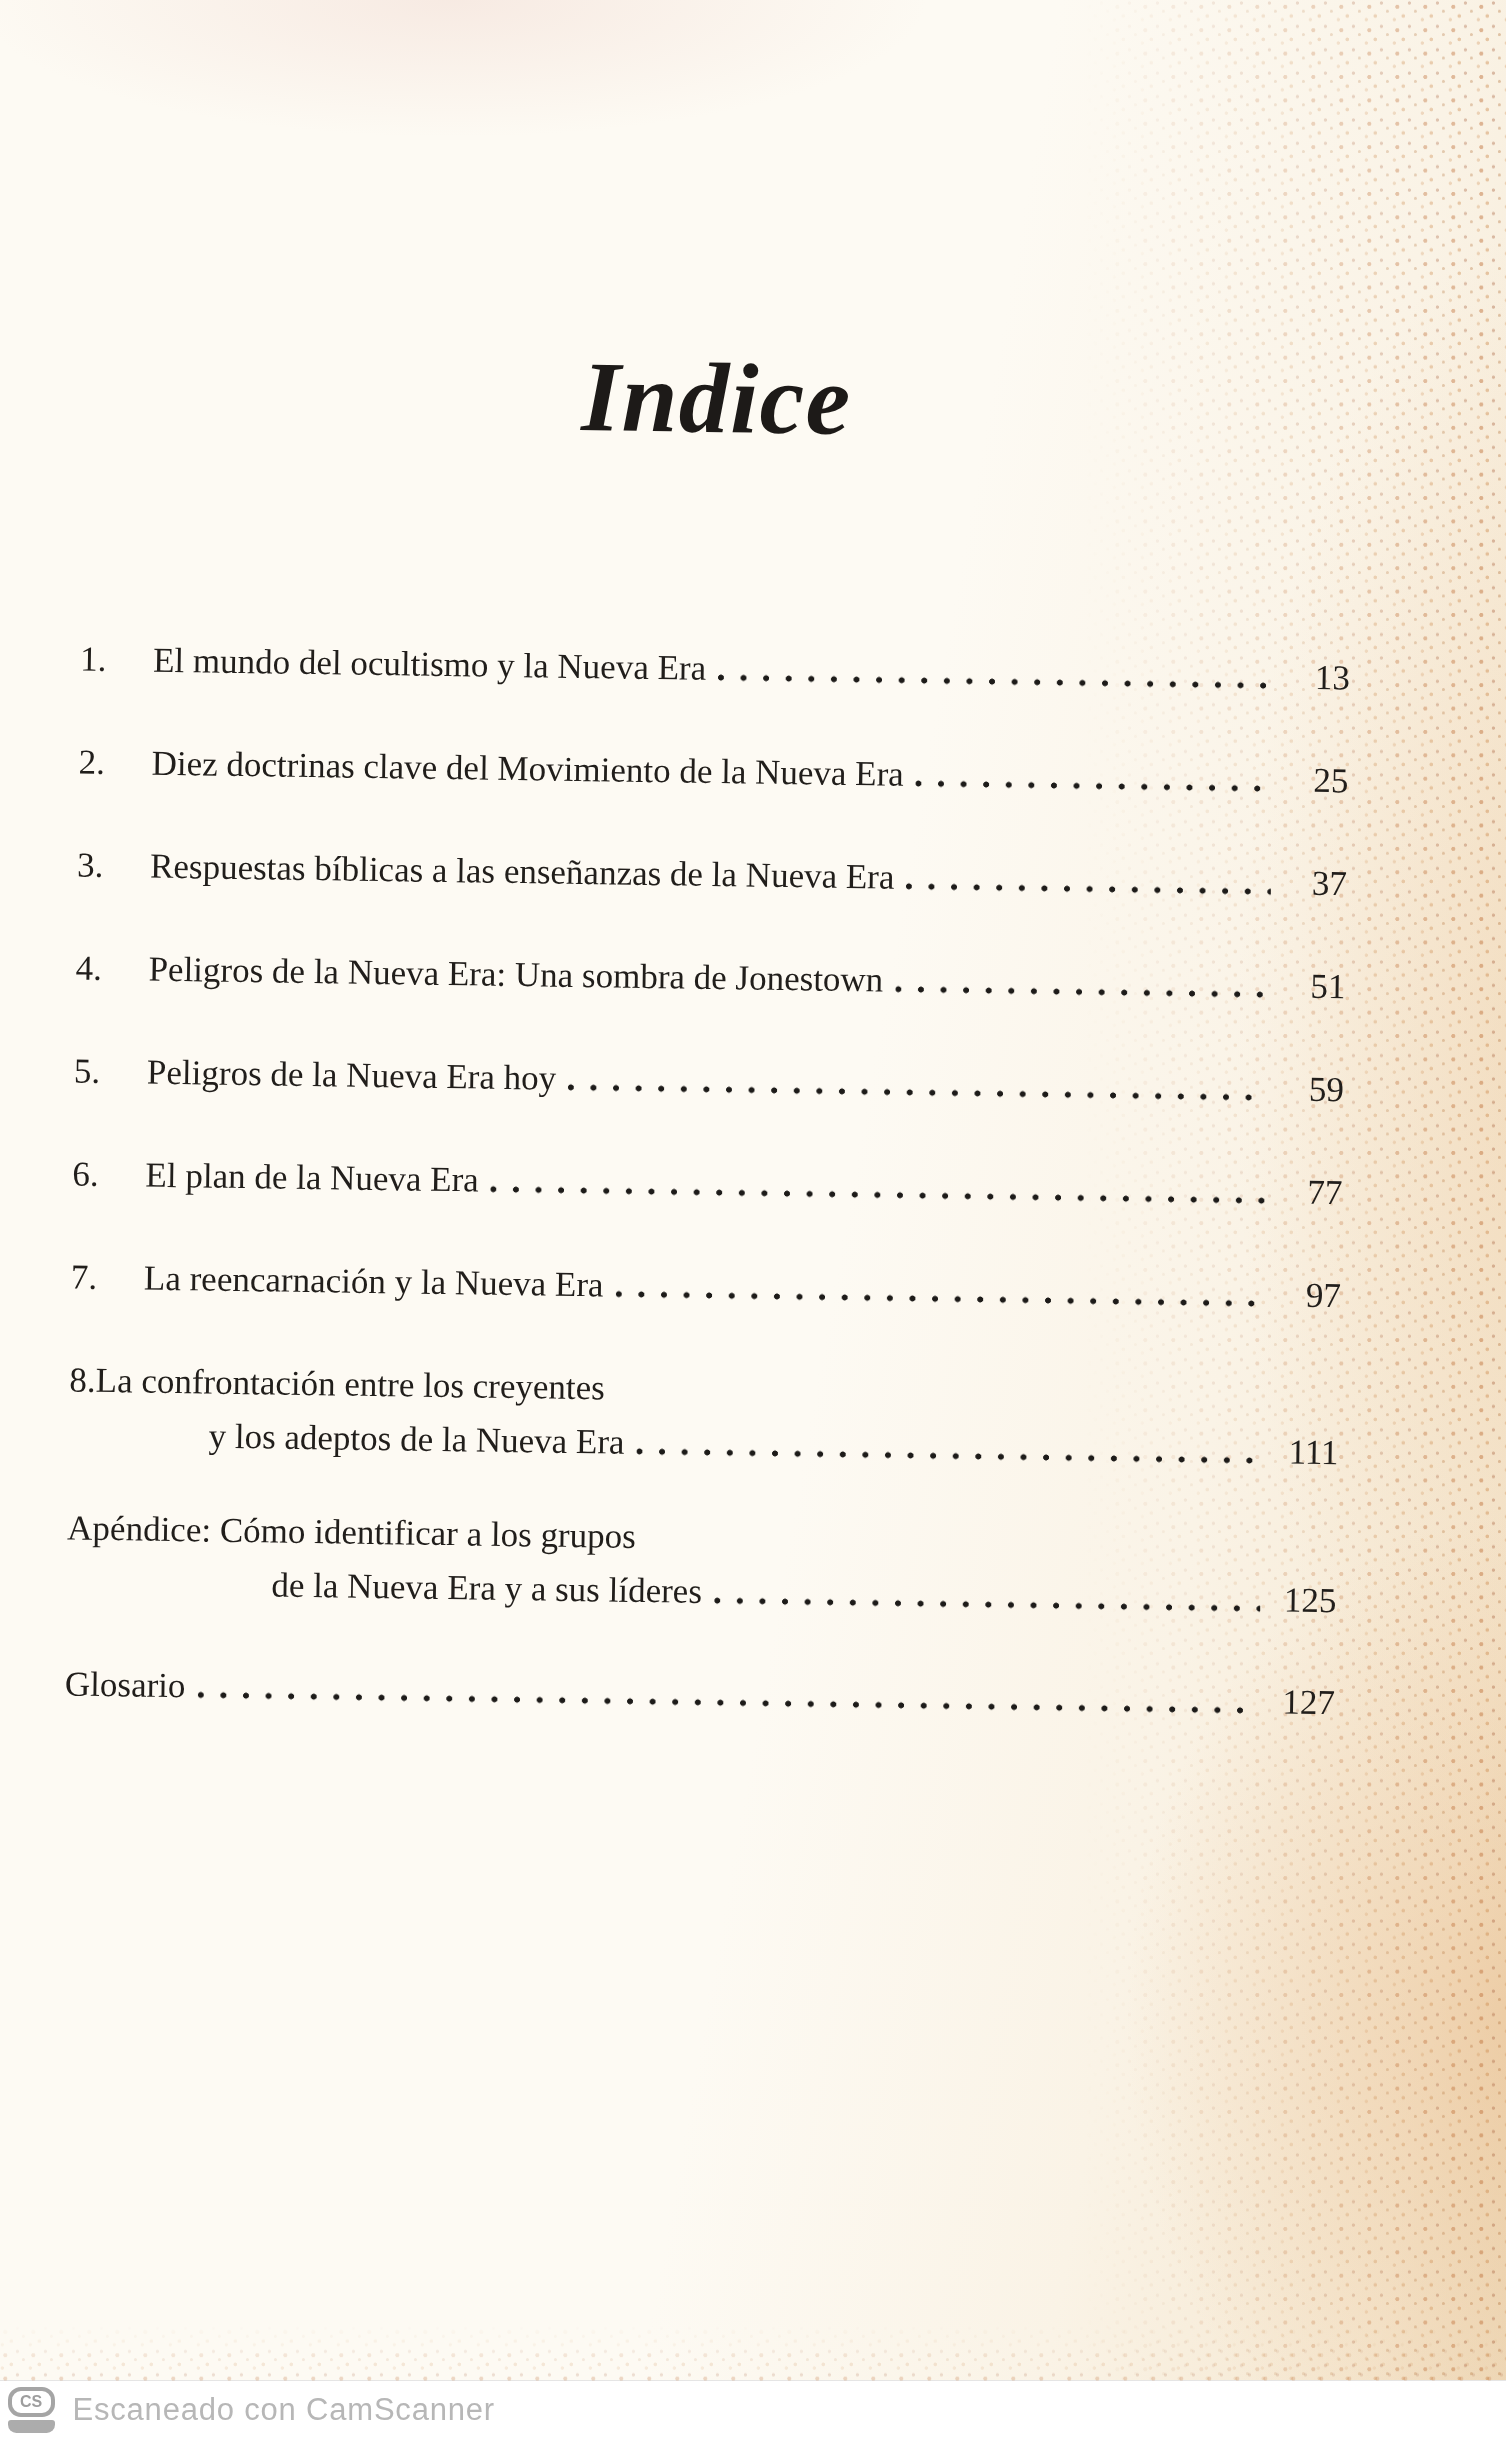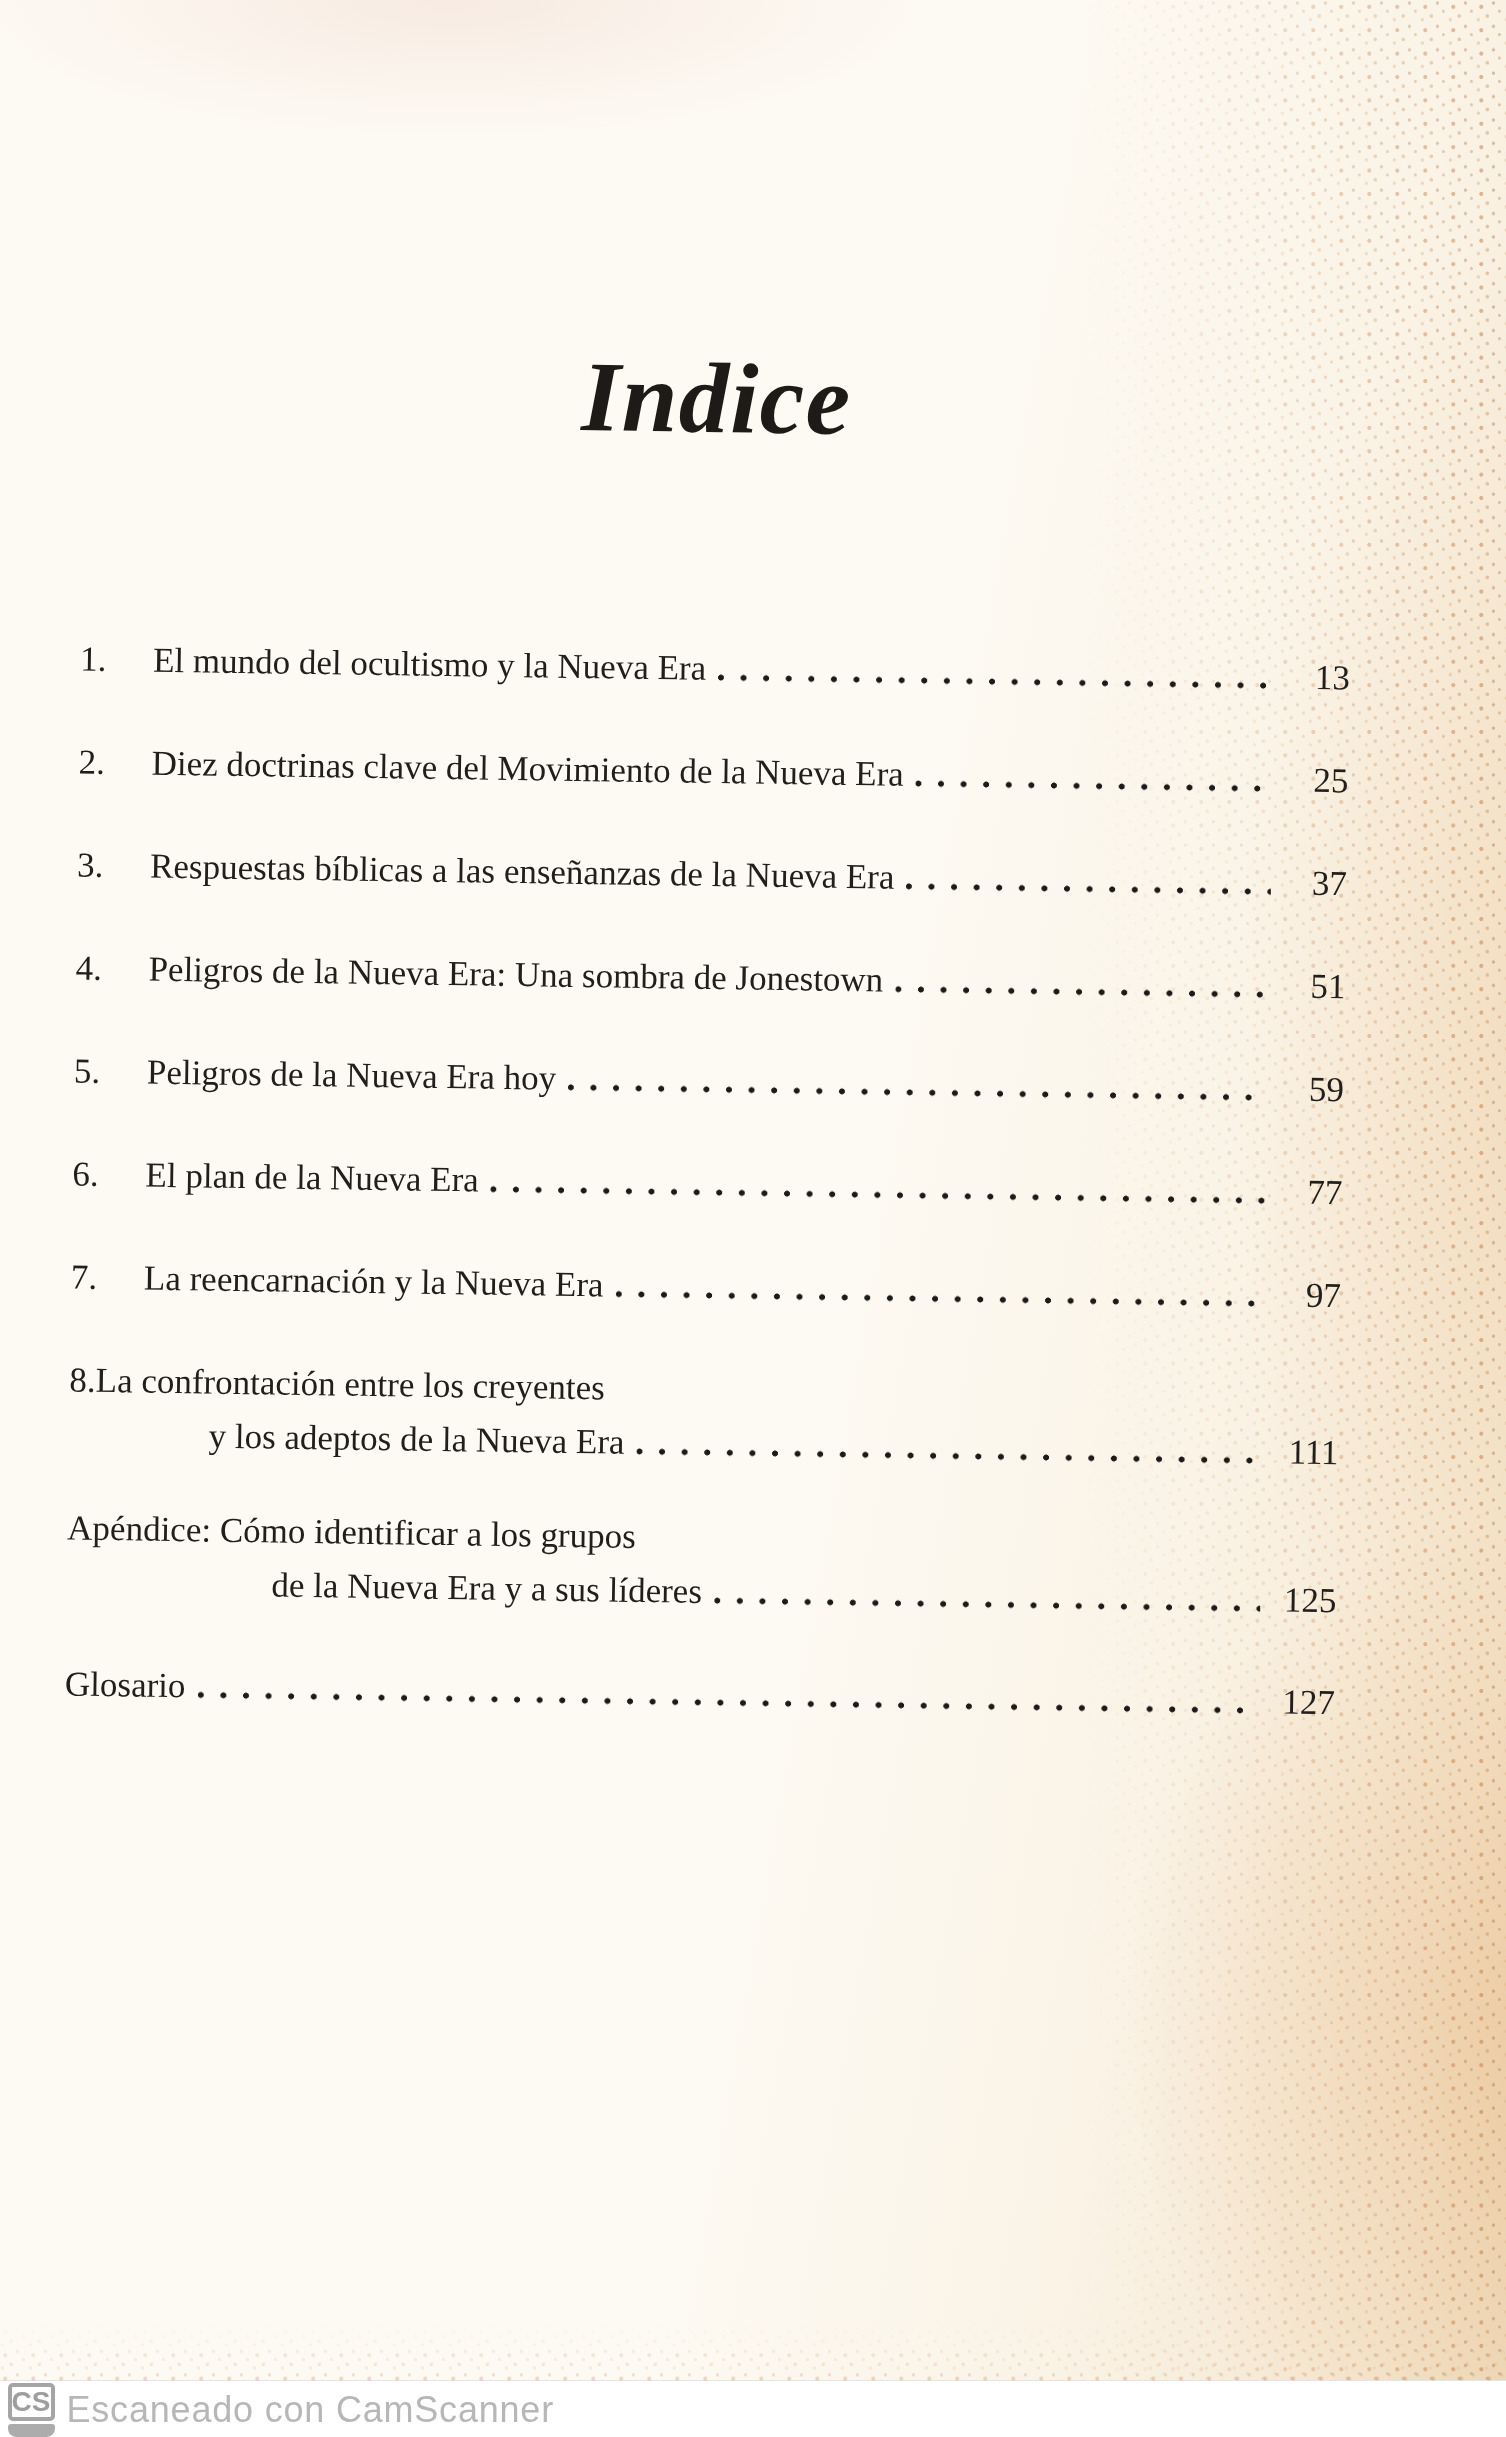--- a/index.html
+++ b/index.html
@@ -70,27 +70,27 @@
   .indent-ap { padding-left:205px; }
   .mb-ap { margin-bottom:63px; }
   
   .scan-footer {
     position:absolute; left:0; bottom:0; width:1507px; height:57px;
     background:#ffffff; display:flex; align-items:center; padding-left:7.5px;
     font-family:"Liberation Sans", sans-serif;
   }
   .cs-badge { flex:none; width:47px; margin-top:1.5px; }
   .cs-top {
-    width:47px; height:38px; border:4.5px solid #a5a5a5; border-radius:5px;
+    width:47px; height:30px; border:4.5px solid #a5a5a5; border-radius:13px;
     display:flex; align-items:center; justify-content:center;
-    font-weight:bold; font-size:28px; letter-spacing:0px; color:#9e9e9e;
+    font-weight:bold; font-size:16px; letter-spacing:0px; color:#9e9e9e;
     background:#ffffff;
   }
   .cs-tab { width:47px; height:13.6px; background:#acacac; border-radius:3px 3px 8.3px 8.3px; margin-top:2.3px; }
-  .watermark-text { margin-left:12px; font-size:36px; color:#b7b7b7; letter-spacing:0.8px; }
+  .watermark-text { margin-left:18px; font-size:31px; color:#b7b7b7; letter-spacing:0.8px; }
 </style>
 </head>
 <body>
 
 <div class="screen">
   <div class="paper"></div>
   <div class="speckle speckle-right"></div>
   <div class="speckle speckle-bottom"></div>
 
   <div class="sheet-content">

